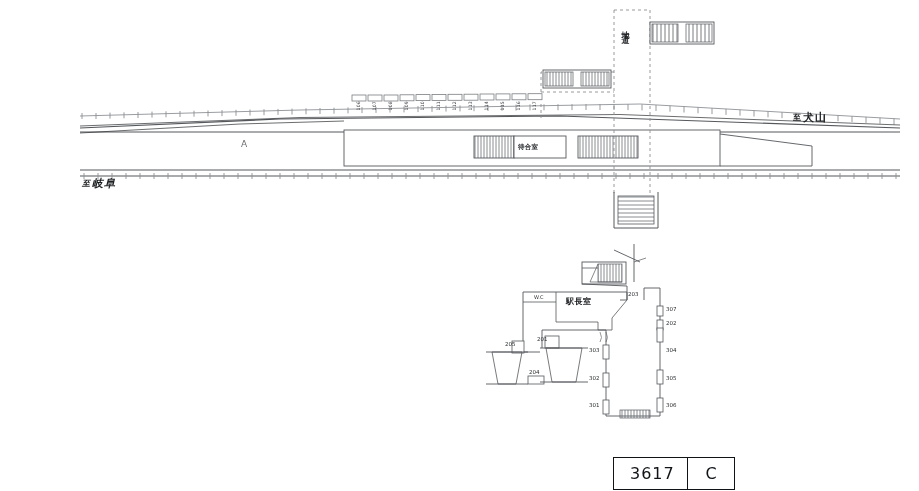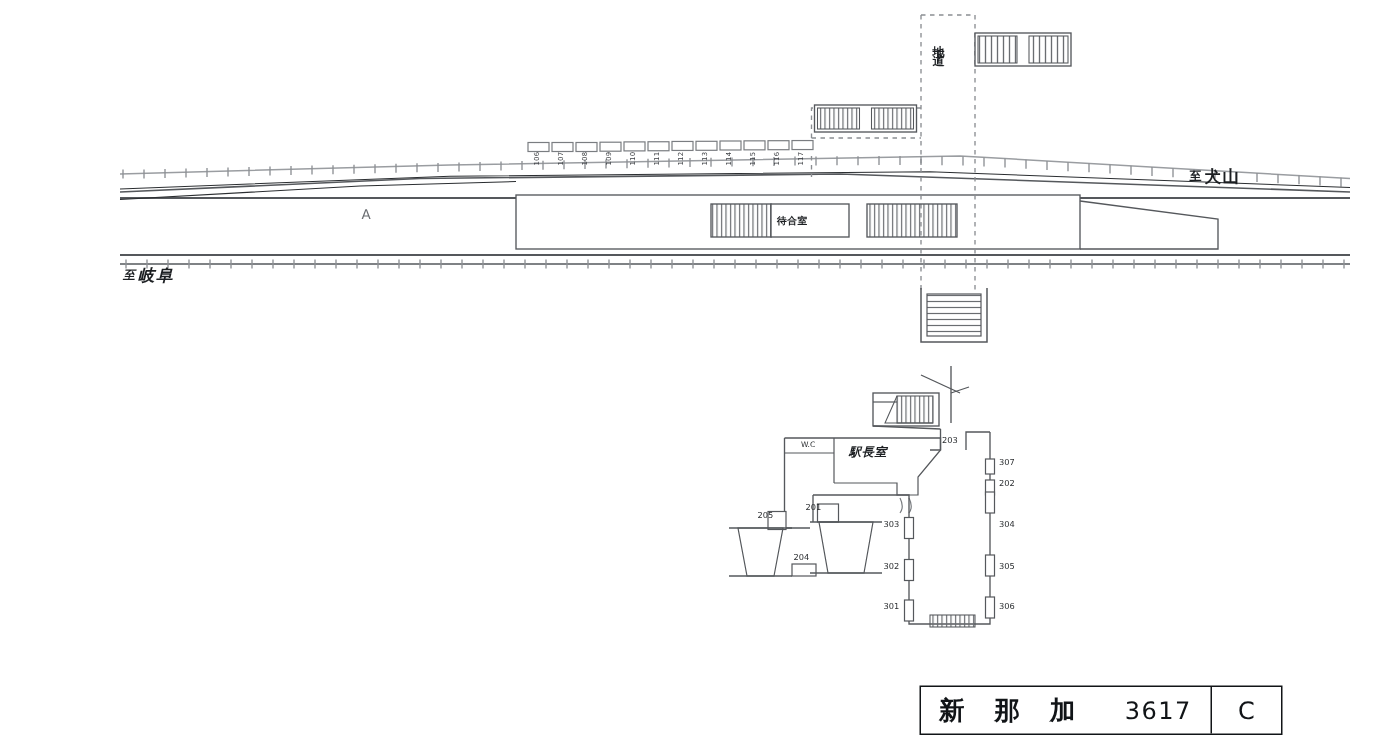--- a/index.html
+++ b/index.html
@@ -59,21 +59,20 @@
     text-orientation: upright;
     letter-spacing: 3px;
     line-height: 1.2;
     color: #1c1f22;
   }
   .lbl-room {
     font-size: 8px;
     font-weight: bold;
     letter-spacing: 0.5px;
     color: #1c1f22;
-    font-style: italic;
   }
   .lbl-wait {
     font-size: 6.5px;
     font-weight: bold;
     letter-spacing: 0.3px;
     color: #1c1f22;
   }
   .lbl-wc {
     font-size: 5px;
     color: #2b2e31;
@@ -449,19 +448,18 @@
   <div class="label lbl-num" style="left:589px; top:403px;">301</div>
 
   <div class="label lbl-num" style="left:628px; top:292px;">203</div>
   <div class="label lbl-num" style="left:666px; top:307px;">307</div>
   <div class="label lbl-num" style="left:666px; top:321px;">202</div>
   <div class="label lbl-num" style="left:666px; top:348px;">304</div>
   <div class="label lbl-num" style="left:666px; top:376px;">305</div>
   <div class="label lbl-num" style="left:666px; top:403px;">306</div>
 
   <div id="titleblock">
-    <div class="cell-name">新 那 加</div>
     <div class="cell-num">3617</div>
     <div class="divider"></div>
     <div class="cell-code">C</div>
   </div>
 
 </div>
 
 </body></html>

